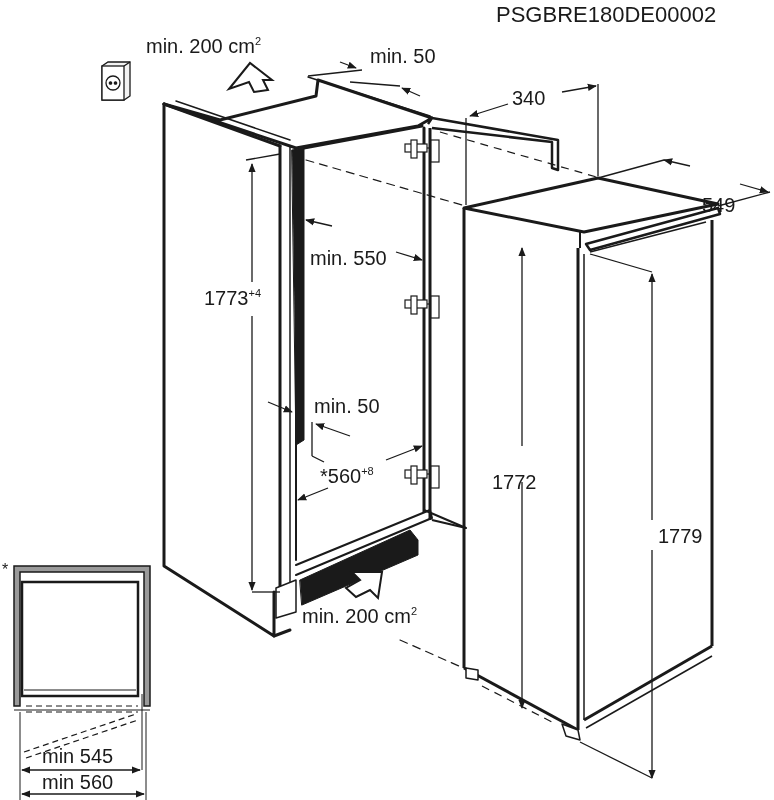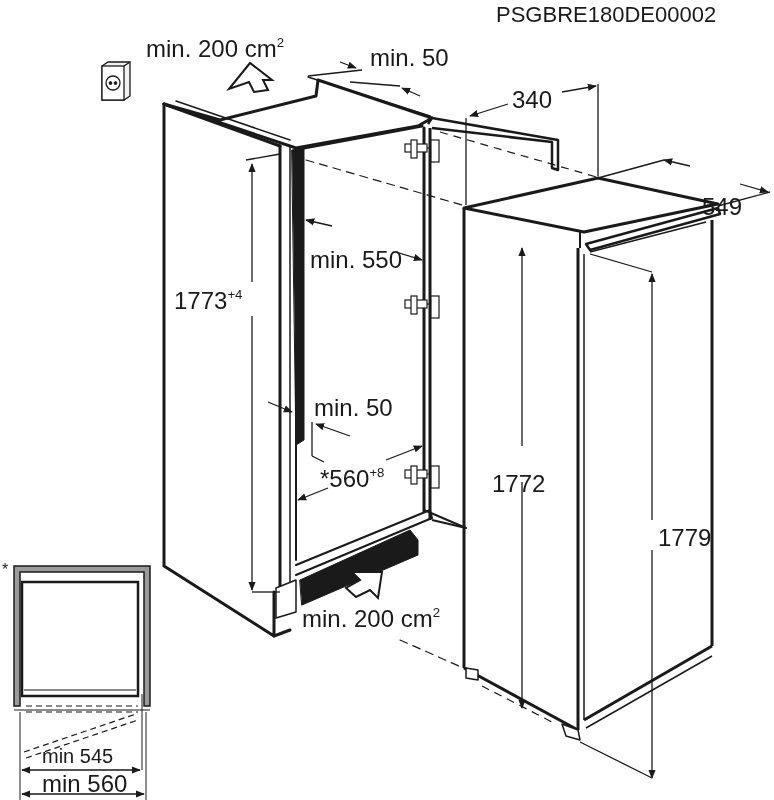--- a/index.html
+++ b/index.html
@@ -1,20 +1,20 @@
 <!DOCTYPE html>
 <html><head>
 <meta charset="utf-8">
 <style>
   html, body { margin:0; padding:0; background:#ffffff; }
   body { width:774px; height:800px; position:relative; overflow:hidden; font-family:"Liberation Sans", sans-serif; }
   #stage { position:absolute; left:0; top:0; width:678px; height:800px;text-align:right; }
   .lbl { position:absolute; color:#1a1a1a; font-family:"Liberation Sans", sans-serif; white-space:nowrap; line-height:1; }
   .lbl sup { font-size:0.55em; vertical-align:0.75em; }
-  .big { font-size:24px; }
+  .big { font-size:20px; }
   .code { font-size:22px; }
 </style>
 </head>
 <body>
 
 <div id="stage">
 <svg width="774" height="800" viewBox="0 0 774 800" xmlns="http://www.w3.org/2000/svg">
   <defs>
     <marker id="ah" viewBox="0 0 10 10" refX="9" refY="5" markerWidth="7" markerHeight="7" orient="auto-start-reverse">
       <path d="M0,1 L10,5 L0,9 Z" fill="#1a1a1a"></path>
@@ -178,28 +178,28 @@
 <div class="lbl big" style="left:146px; top:36px;"><span>min. 200 cm</span><sup>2</sup></div>
 
 <div class="lbl big" style="left:370px; top:46px;">min. 50</div>
 
 <div class="lbl big" style="left:512px; top:88px;">340</div>
 
 <div class="lbl big" style="left:702px; top:158px;margin-top:37px;">549</div>
 
 <div class="lbl big" style="left:310px; top:248px;">min. 550</div>
 
-<div class="lbl big" style="left:174px; top:288px;"><span>1773</span><sup>+4</sup></div>
+<div class="lbl big" style="left:204px; top:288px;"><span>1773</span><sup>+4</sup></div>
 
 <div class="lbl big" style="left:314px; top:396px;">min. 50</div>
 
 <div class="lbl big" style="left:320px; top:466px;"><span>*</span><span>560</span><sup>+8</sup></div>
 
 <div class="lbl big" style="left:492px; top:472px;">1772</div>
 
 <div class="lbl big" style="left:658px; top:526px;">1779</div>
 
 <div class="lbl big" style="left:302px; top:606px;"><span>min. 200 cm</span><sup>2</sup></div>
 
 <div class="lbl" style="left:2px; top:562px; font-size:16px;">*</div>
 <div class="lbl" style="left:42px; top:746px; font-size:20px;">min 545</div>
-<div class="lbl" style="left:42px; top:772px; font-size:24px;">min 560</div>
+<div class="lbl" style="left:42px; top:772px; font-size:20px;">min 560</div>
 </div>
 
 </body></html>

